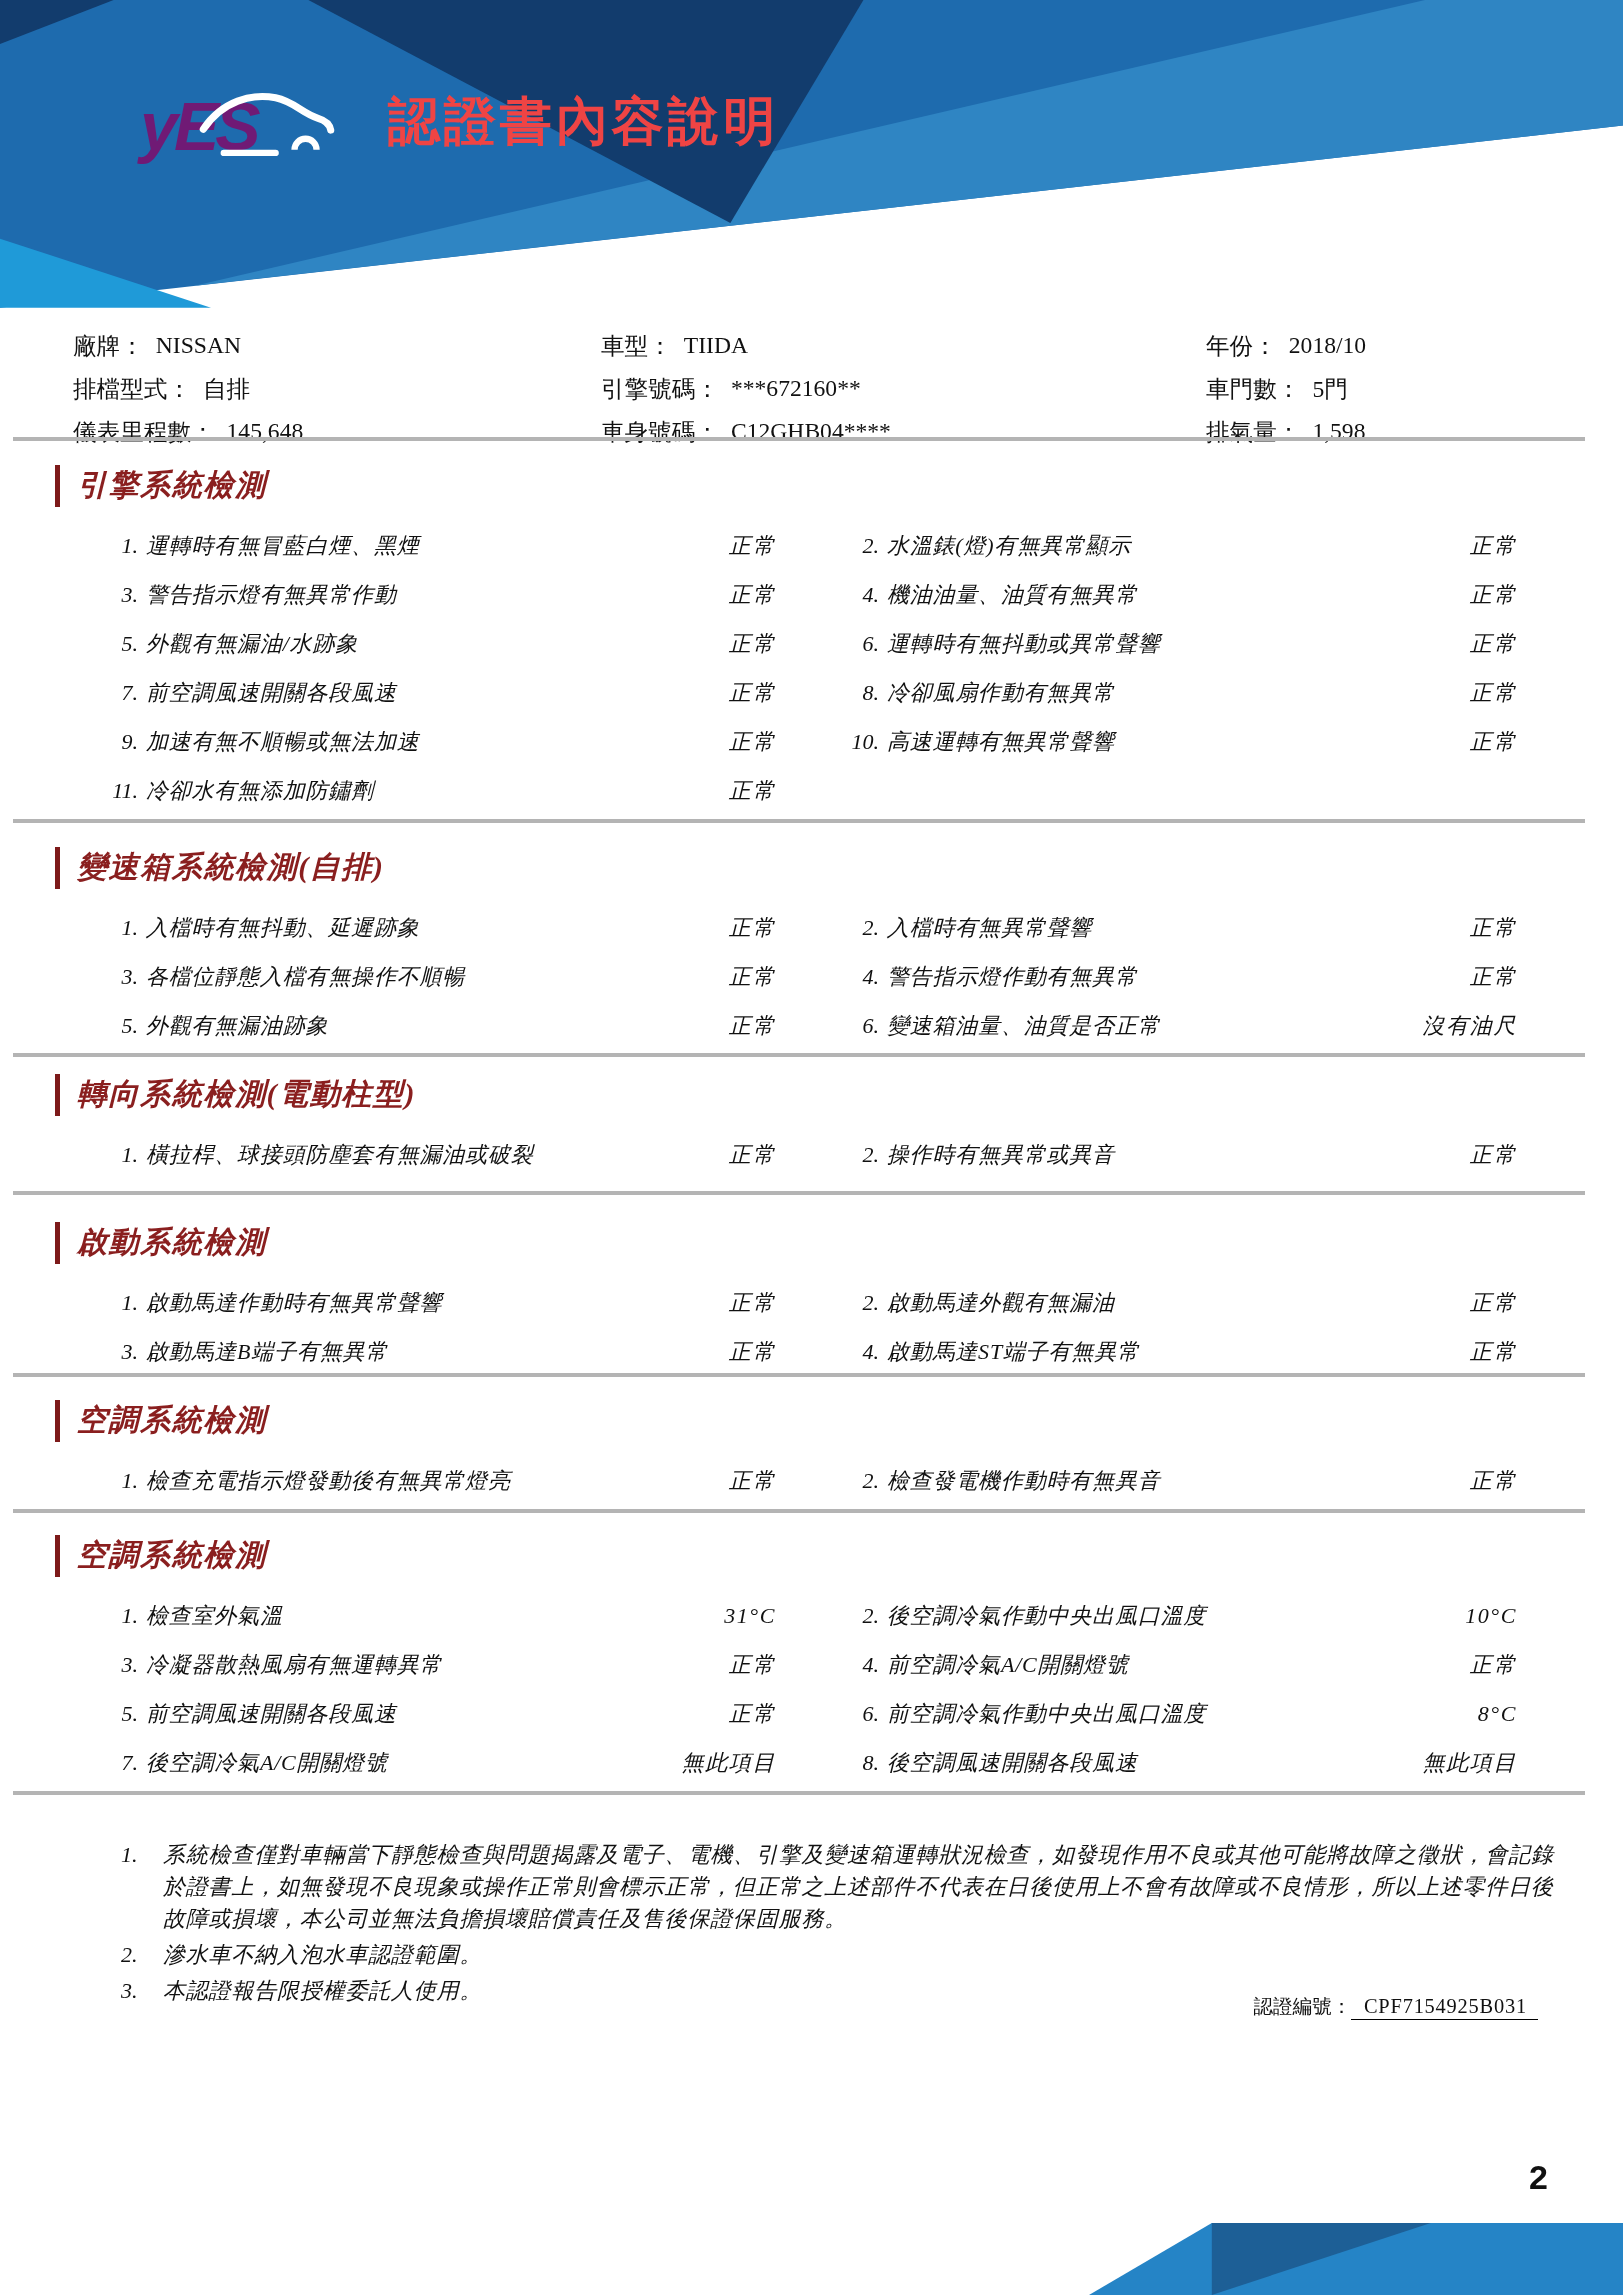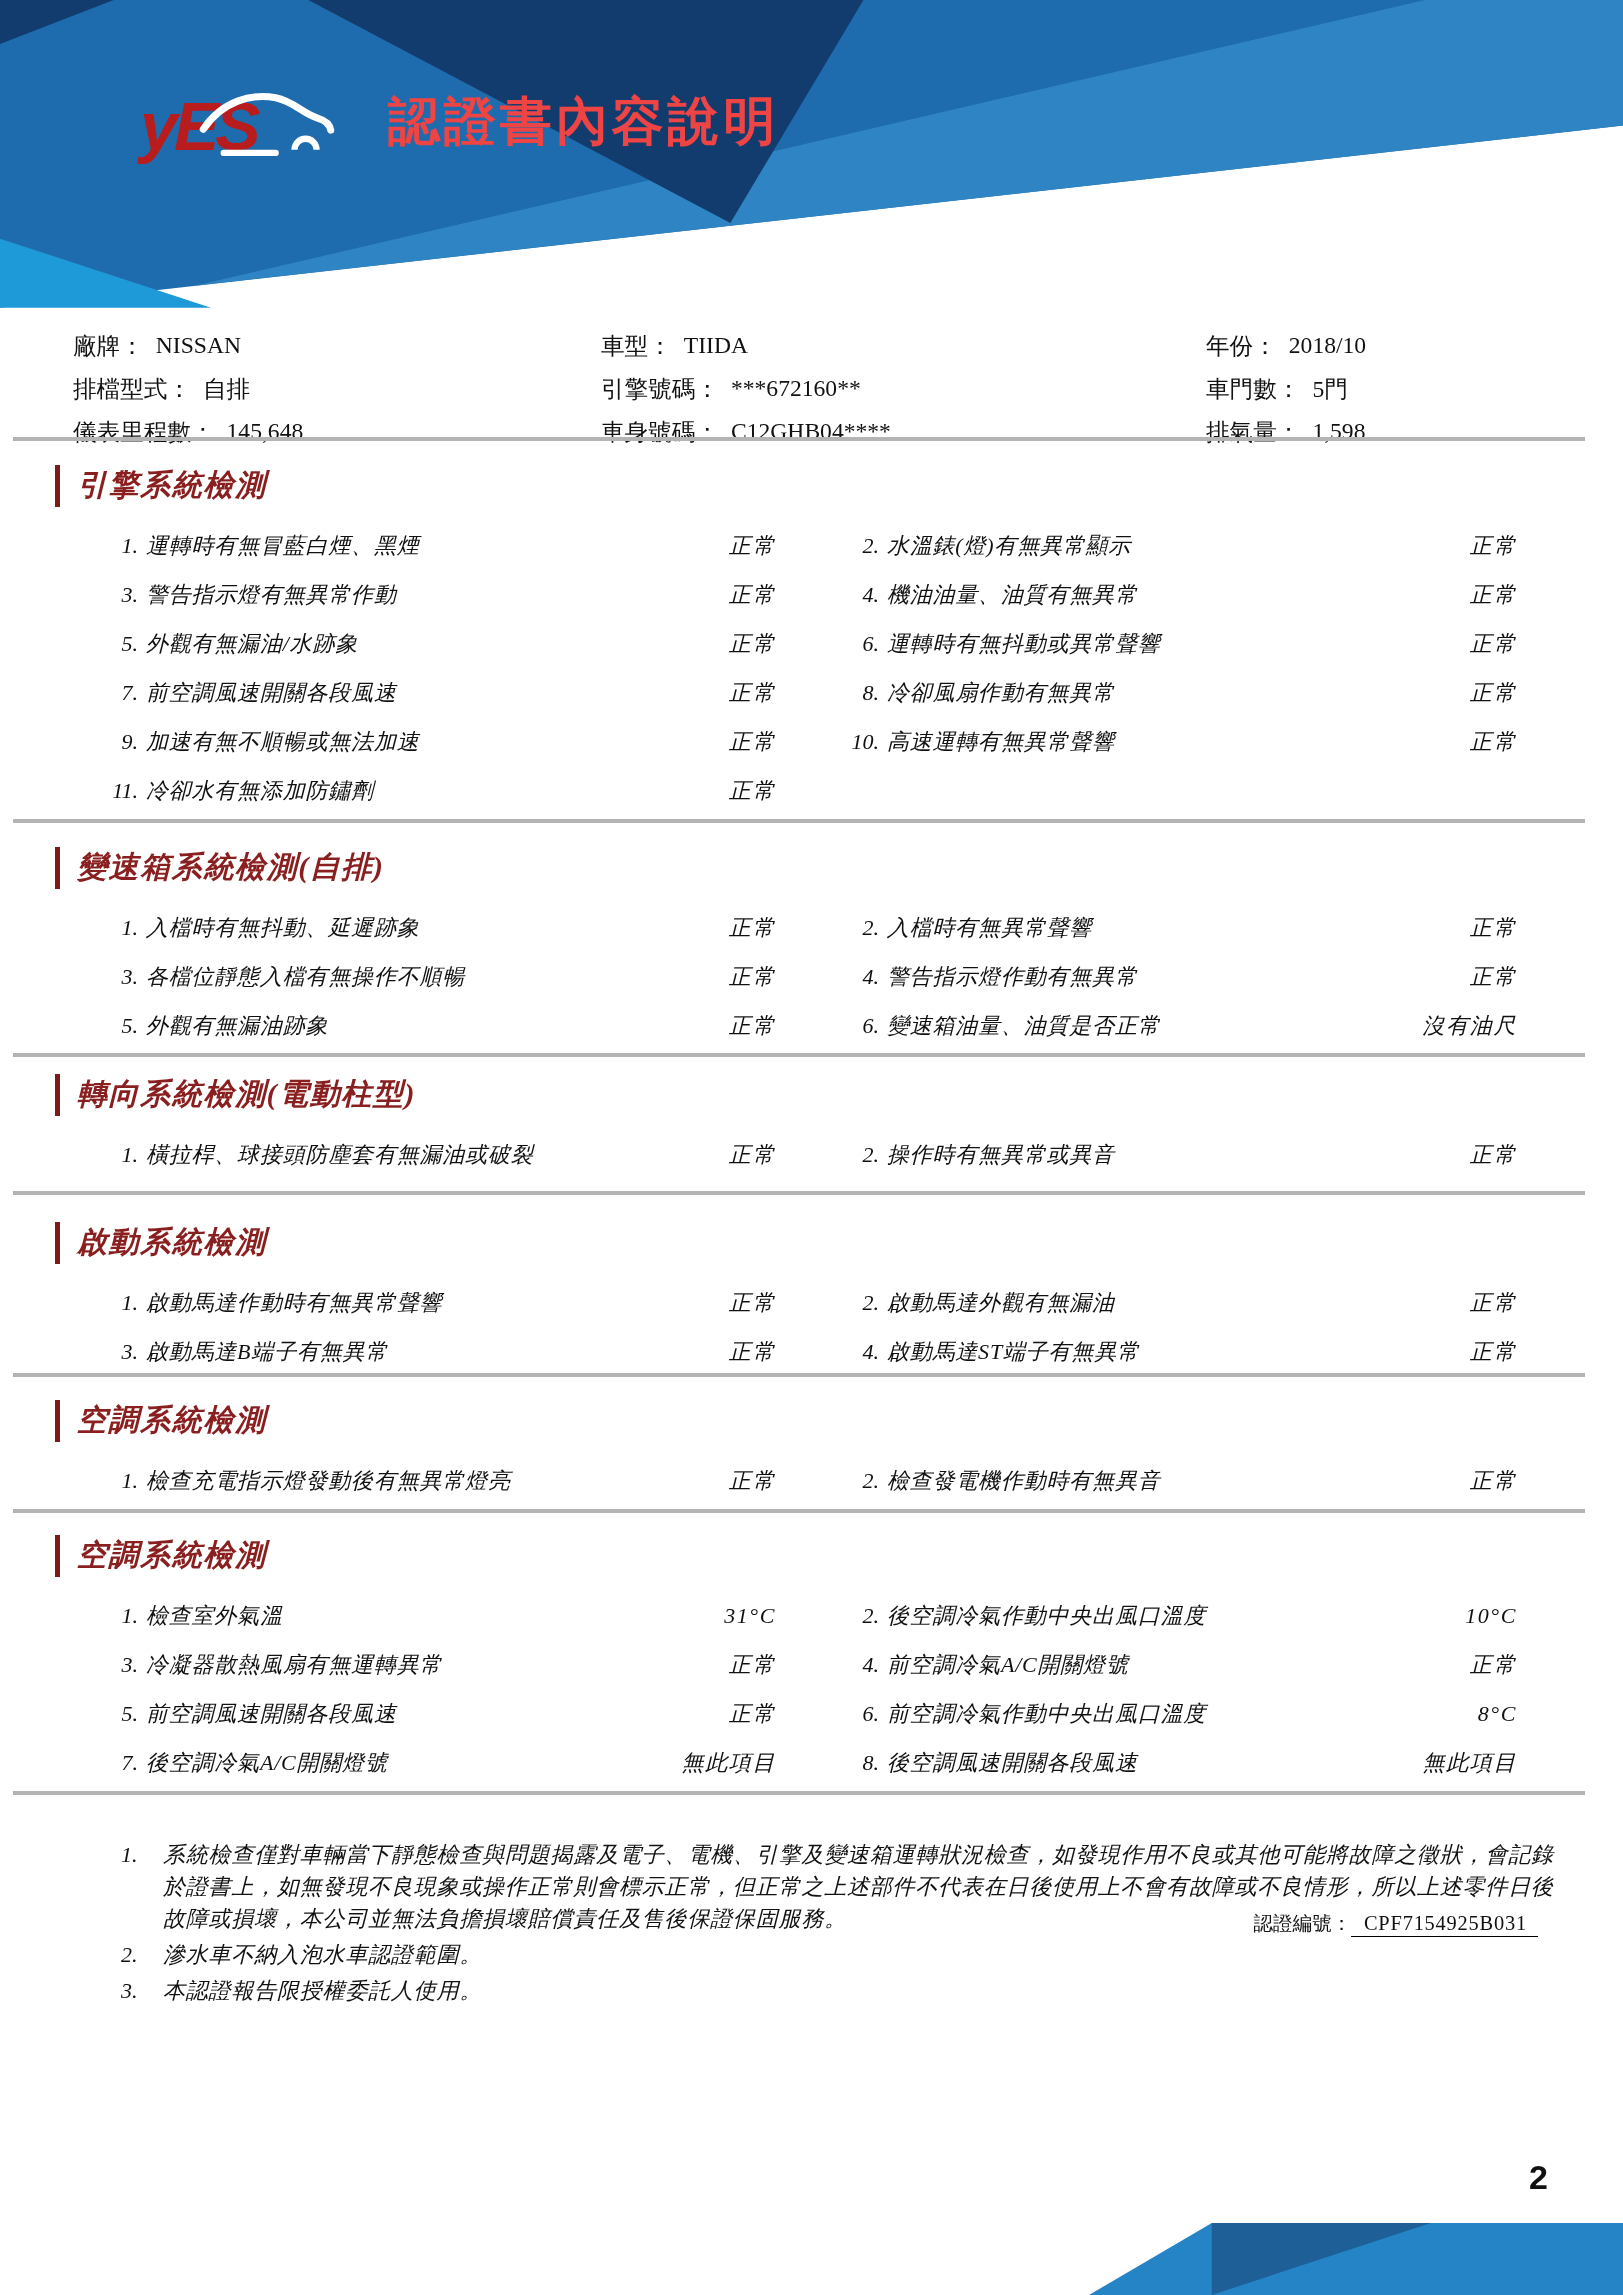--- a/index.html
+++ b/index.html
@@ -12,21 +12,21 @@
   .header { position:absolute; top:0; left:0; width:100%; height:314px; }
   .layer { position:absolute; inset:0; }
   .hdr-mid    { background:#1e6bae; clip-path:polygon(0 0,100% 0,100% 40%,0 98%); }
   .hdr-light  { background:#2f85c3; clip-path:polygon(87.8% 0,100% 0,100% 40%,12% 91%); }
   .hdr-sliver { background:#1f9ad8; clip-path:polygon(0 76%,13% 98%,0 98%); }
   .hdr-dark   { background:#123c6d; clip-path:polygon(19% 0,53.2% 0,45% 71%); }
   .hdr-corner { background:#123c6d; clip-path:polygon(0 0,7% 0,0 14%); }
   .logo { position:absolute; left:140px; top:82px; display:flex; align-items:flex-end; }
   .logo-text {
     font-family:"Liberation Sans",sans-serif; font-style:italic; font-weight:900;
-    font-size:68px; line-height:68px; color:#b91c1c; letter-spacing:-3.9px;
+    font-size:68px; line-height:68px; color:#701a75; letter-spacing:-3.9px;
   }
   .logo-car { margin-left:-60px; margin-bottom:-7.9px; }
   .hdr-title {
     position:absolute; left:388px; top:93px; margin:0;
     font-family:"Liberation Sans",sans-serif; font-weight:700;
     font-size:52px; line-height:57px; color:#ef4444; letter-spacing:3.9px;
   }
   
   .vinfo {
     position:absolute; top:324px; left:73px; right:63px;
@@ -46,21 +46,21 @@
   }
   .item { display:flex; align-items:center; height:49px; font-size:22px; }
   .item .num { flex:0 0 44px; text-align:right; margin-right:7.9px; }
   .item .txt { flex:1; letter-spacing:0.8px; }
   .item .val { text-align:right; white-space:nowrap; letter-spacing:1.6px; }
   
   .notes-list { margin:20.4px 63px 0 94px; font-size:22px; line-height:32px; }
   .note { display:flex; margin-bottom:3.9px; }
   .note .nnum { flex:0 0 69px; box-sizing:border-box; padding-left:27px; }
   .note .ntext { flex:1; letter-spacing:0.8px; }
-  .cert { position:absolute; top:1910px; right:85px; font-size:19.6px; white-space:nowrap; }
+  .cert { position:absolute; top:1993px; right:85px; font-size:19.6px; white-space:nowrap; }
   .cert-value { border-bottom:1.6px solid #000; padding:0 11px 2.4px 12.6px; font-size:20.4px; letter-spacing:0.8px; }
   .pageno {
     position:absolute; top:2158px; right:75px; font-size:34px;
     font-family:"Liberation Sans",sans-serif; font-weight:700;
   }
   
   .footer { position:absolute; right:0; bottom:0; width:534px; height:72px; }
   .f-light { position:absolute; inset:0; background:#2584c6; clip-path:polygon(0 100%,23% 0,100% 0,100% 100%); }
   .f-dark  { position:absolute; inset:0; background:#1d5f96; clip-path:polygon(23% 0,64% 0,23% 100%); }
 </style>

